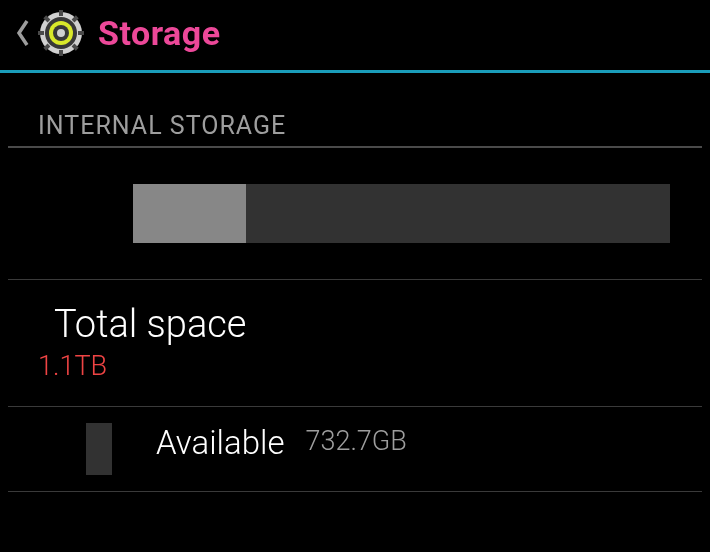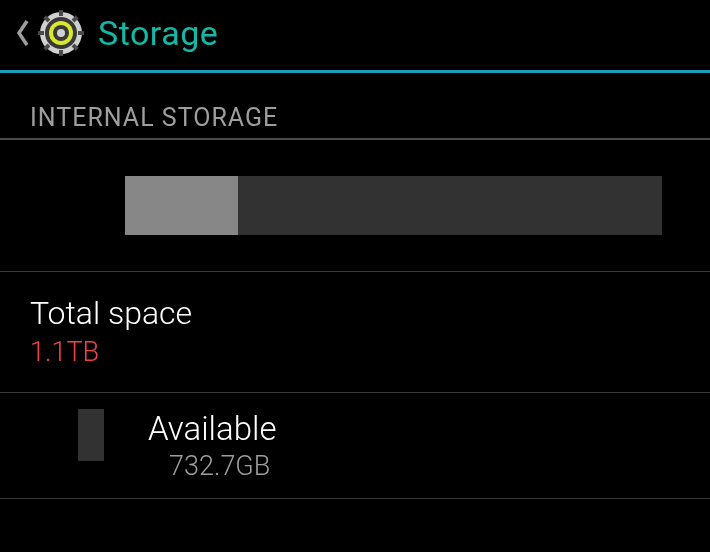--- a/index.html
+++ b/index.html
@@ -36,26 +36,26 @@
     .settings-icon {
       width: 46px;
       height: 46px;
       display: flex;
       align-items: center;
       justify-content: center;
       margin-right: 14px;
     }
     .header-title {
       font-size: 34px;
-      font-weight: 400;
-      color: #14b8a6;
+      font-weight: 700;
+      color: #ec4899;
       letter-spacing: 0.5px;
     }
     .content {
-      padding: 0;
+      padding: 8px;
     }
     .section-header {
       font-size: 25px;
       color: #9e9e9e;
       letter-spacing: 1px;
       padding: 30px 30px 6px 30px;
       border-bottom: 2px solid #4a4a4a;
       margin-bottom: 0;
     }
     .progress-row {
@@ -71,24 +71,25 @@
     }
     .progress-fill {
       height: 100%;
       background: #878787;
     }
     .total-row {
       padding: 22px 30px 24px 30px;
       border-bottom: 1px solid #3a3a3a;
     }
     .total-label {
-      font-size: 32px;
+      font-size: 38px;
       font-weight: 300;
       color: #ffffff;
       margin-bottom: 4px;
+      margin-left: 16px;
     }
     .total-value {
       font-size: 27px;
       color: #ef4444;
       font-weight: 300;
     }
     .available-row {
       padding: 16px 30px 16px 30px;
       border-bottom: 1px solid #3a3a3a;
       display: flex;
@@ -96,21 +97,20 @@
     }
     .swatch {
       width: 26px;
       height: 52px;
       background: #323232;
       margin-left: 48px;
       margin-right: 44px;
     }
     .available-text {
       display: flex;
-      flex-direction: column;
       justify-content: center;
     }
     .available-label {
       font-size: 33px;
       font-weight: 300;
       color: #ffffff;
     }
     .available-value {
       font-size: 27px;
       color: #9e9e9e;

